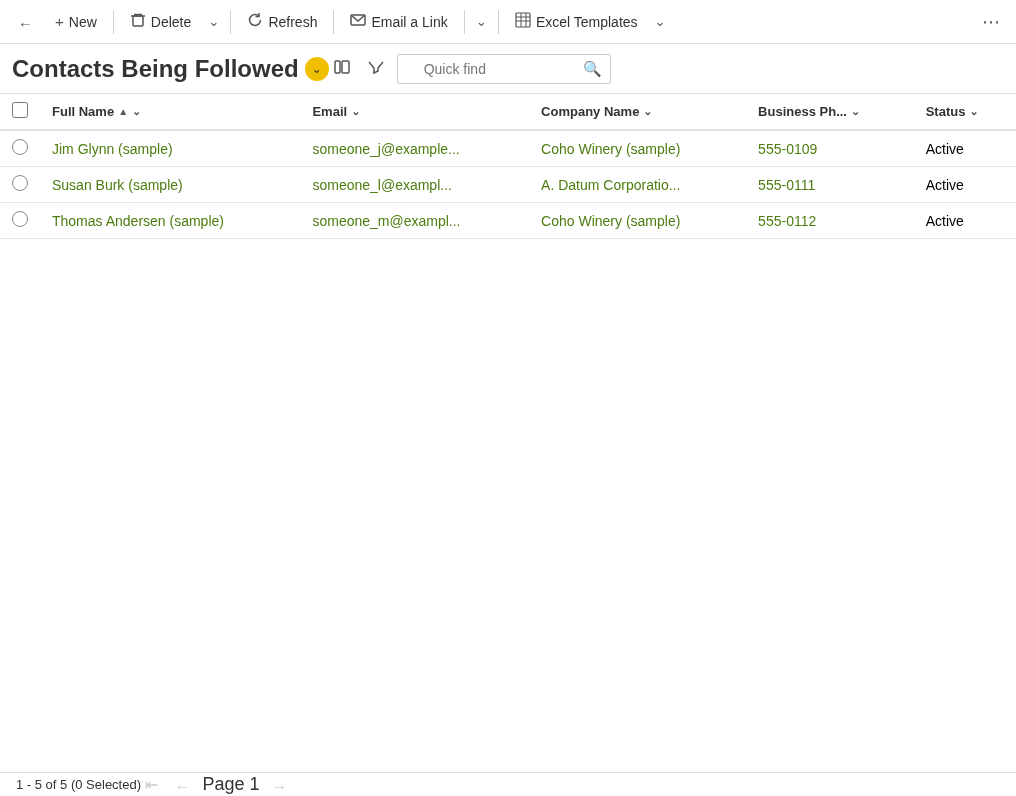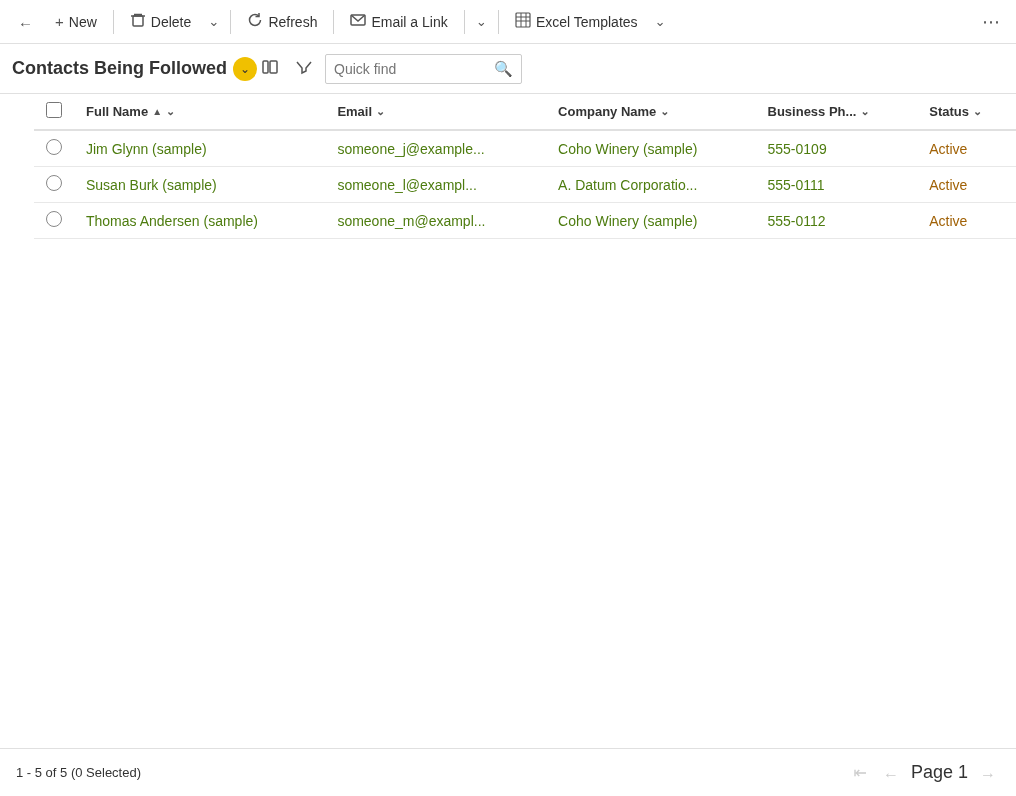--- a/index.html
+++ b/index.html
@@ -59,21 +59,21 @@
     
     .view-header {
       display: flex;
       align-items: center;
       padding: 0 12px;
       height: 50px;
       border-bottom: 1px solid #e0e0e0;
       background: #fff;
     }
     .view-title {
-      font-size: 18px;
+      font-size: 24px;
       font-weight: 600;
       color: #333;
       flex: 1;
     }
     .view-title-wrapper {
       display: flex;
       align-items: center;
       gap: 6px;
     }
     .chevron-down-icon {
@@ -110,20 +110,21 @@
       overflow: hidden;
       height: 30px;
     }
     .search-input {
       border: none;
       outline: none;
       padding: 0 8px;
       font-size: 14px;
       width: 160px;
       color: #737373;
+      margin-left: 18px;
     }
     .search-btn {
       border: none;
       background: none;
       cursor: pointer;
       padding: 0 8px;
       color: #555;
       font-size: 15px;
       height: 100%;
     }
@@ -175,37 +176,36 @@
       border-radius: 50%;
       border: 1.5px solid #888;
       display: inline-block;
       cursor: pointer;
     }
 
     .sort-icon { font-size: 10px; color: #555; }
     .col-dropdown { font-size: 11px; color: #555; cursor: pointer; }
 
     
-    .status-active { color: #a16207; }
+    .status-active { color: #000000; }
 
     
     .footer {
       display: flex;
       align-items: center;
-      justify-content: space-between;
       padding: 0 16px;
       border-top: 1px solid #e0e0e0;
       font-size: 13px;
       color: #333;
       background: #fff;
       position: fixed;
       bottom: 0;
       left: 0;
       right: 0;
-      height: 48px;
+      height: 24px;
     }
     .pagination {
       display: flex;
       align-items: center;
       gap: 8px;
     }
     .page-nav-btn {
       border: none;
       background: none;
       cursor: pointer;
@@ -311,21 +311,21 @@
         <polyline points="2,4 7,10 7,15 11,13 11,10 16,4" stroke="#555" stroke-width="1.5" fill="none"></polyline>
       </svg>
     </button>
     <div class="search-box">
       <input class="search-input" type="text" placeholder="Quick find" style="">
       <button class="search-btn">🔍</button>
     </div>
   </div>
 </div>
 
-<div style="overflow-x:auto; margin-bottom:60px;padding-left:34px;">
+<div style="overflow-x:auto; margin-bottom:60px;">
   <table class="data-table">
     <thead>
       <tr>
         <th class="checkbox-col">
           <input type="checkbox" style="">
         </th>
         <th>
           <div class="th-inner">
             <span>Full Name</span>
             <span class="sort-icon">▲</span>

